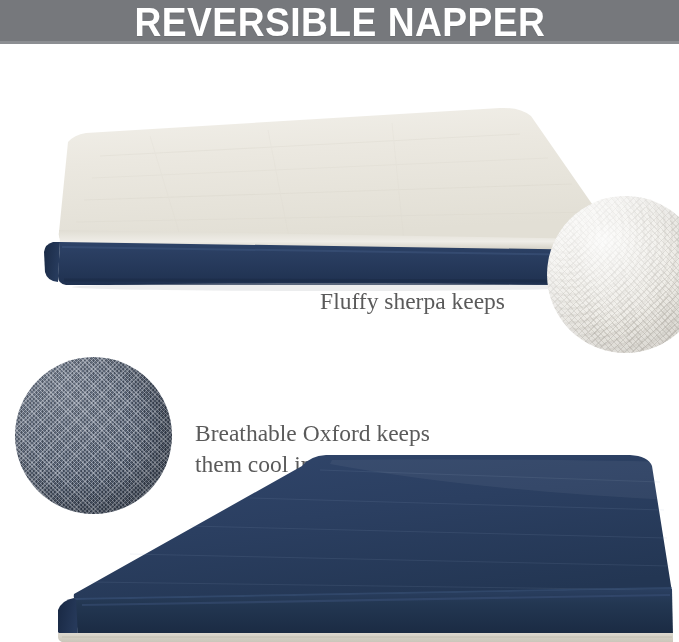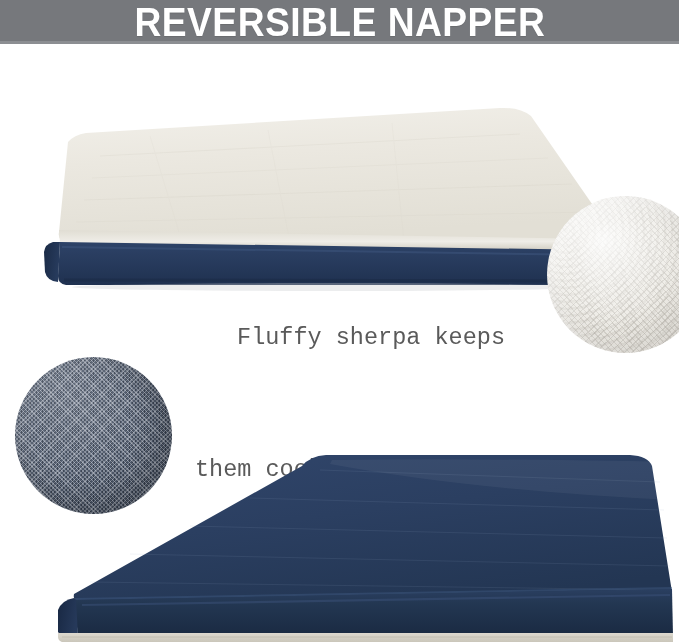--- a/index.html
+++ b/index.html
@@ -121,26 +121,25 @@
         rgba(0,0,0,0.0) 3px),
       #4e596b;
     box-shadow: inset -14px -14px 30px rgba(0,0,0,0.28),
                 inset 10px 10px 20px rgba(255,255,255,0.08);
   }
 
   
   .caption {
     position: absolute;
     color: #5a5a5a;
-    font-family: Liberation Mono, monospace;
+    font-family: Liberation Serif, serif;
     font-weight: normal;
     font-size: 23.5px;
     line-height: 1.33;
     white-space: nowrap;
-    margin-top: 36px;
   }
   .caption-warm {
     left: 200px;
     top: 286px;
     width: 305px;
     text-align: right;
   }
   .caption-cool {
     left: 195px;
     top: 418px;
@@ -243,20 +242,21 @@
 
   <div class="swatch swatch-sherpa"></div>
 
   <div class="caption caption-warm">
     <span class="caption-line">Fluffy sherpa keeps</span>
   </div>
 
   <div class="swatch swatch-oxford"></div>
 
   <div class="caption caption-cool">
+    <span class="caption-line">Breathable Oxford keeps</span>
     <span class="caption-line">them cool in the summer.</span>
   </div>
 
   <div class="bed" style="left:0px; top:440px;">
     <svg width="679" height="205" viewBox="0 0 679 205" xmlns="http://www.w3.org/2000/svg">
       <defs>
         <linearGradient id="oxfordTopGrad" x1="0.1" y1="0" x2="0.6" y2="1">
           <stop offset="0%" stop-color="#30456a"></stop>
           <stop offset="45%" stop-color="#2b3f61"></stop>
           <stop offset="100%" stop-color="#233653"></stop>

